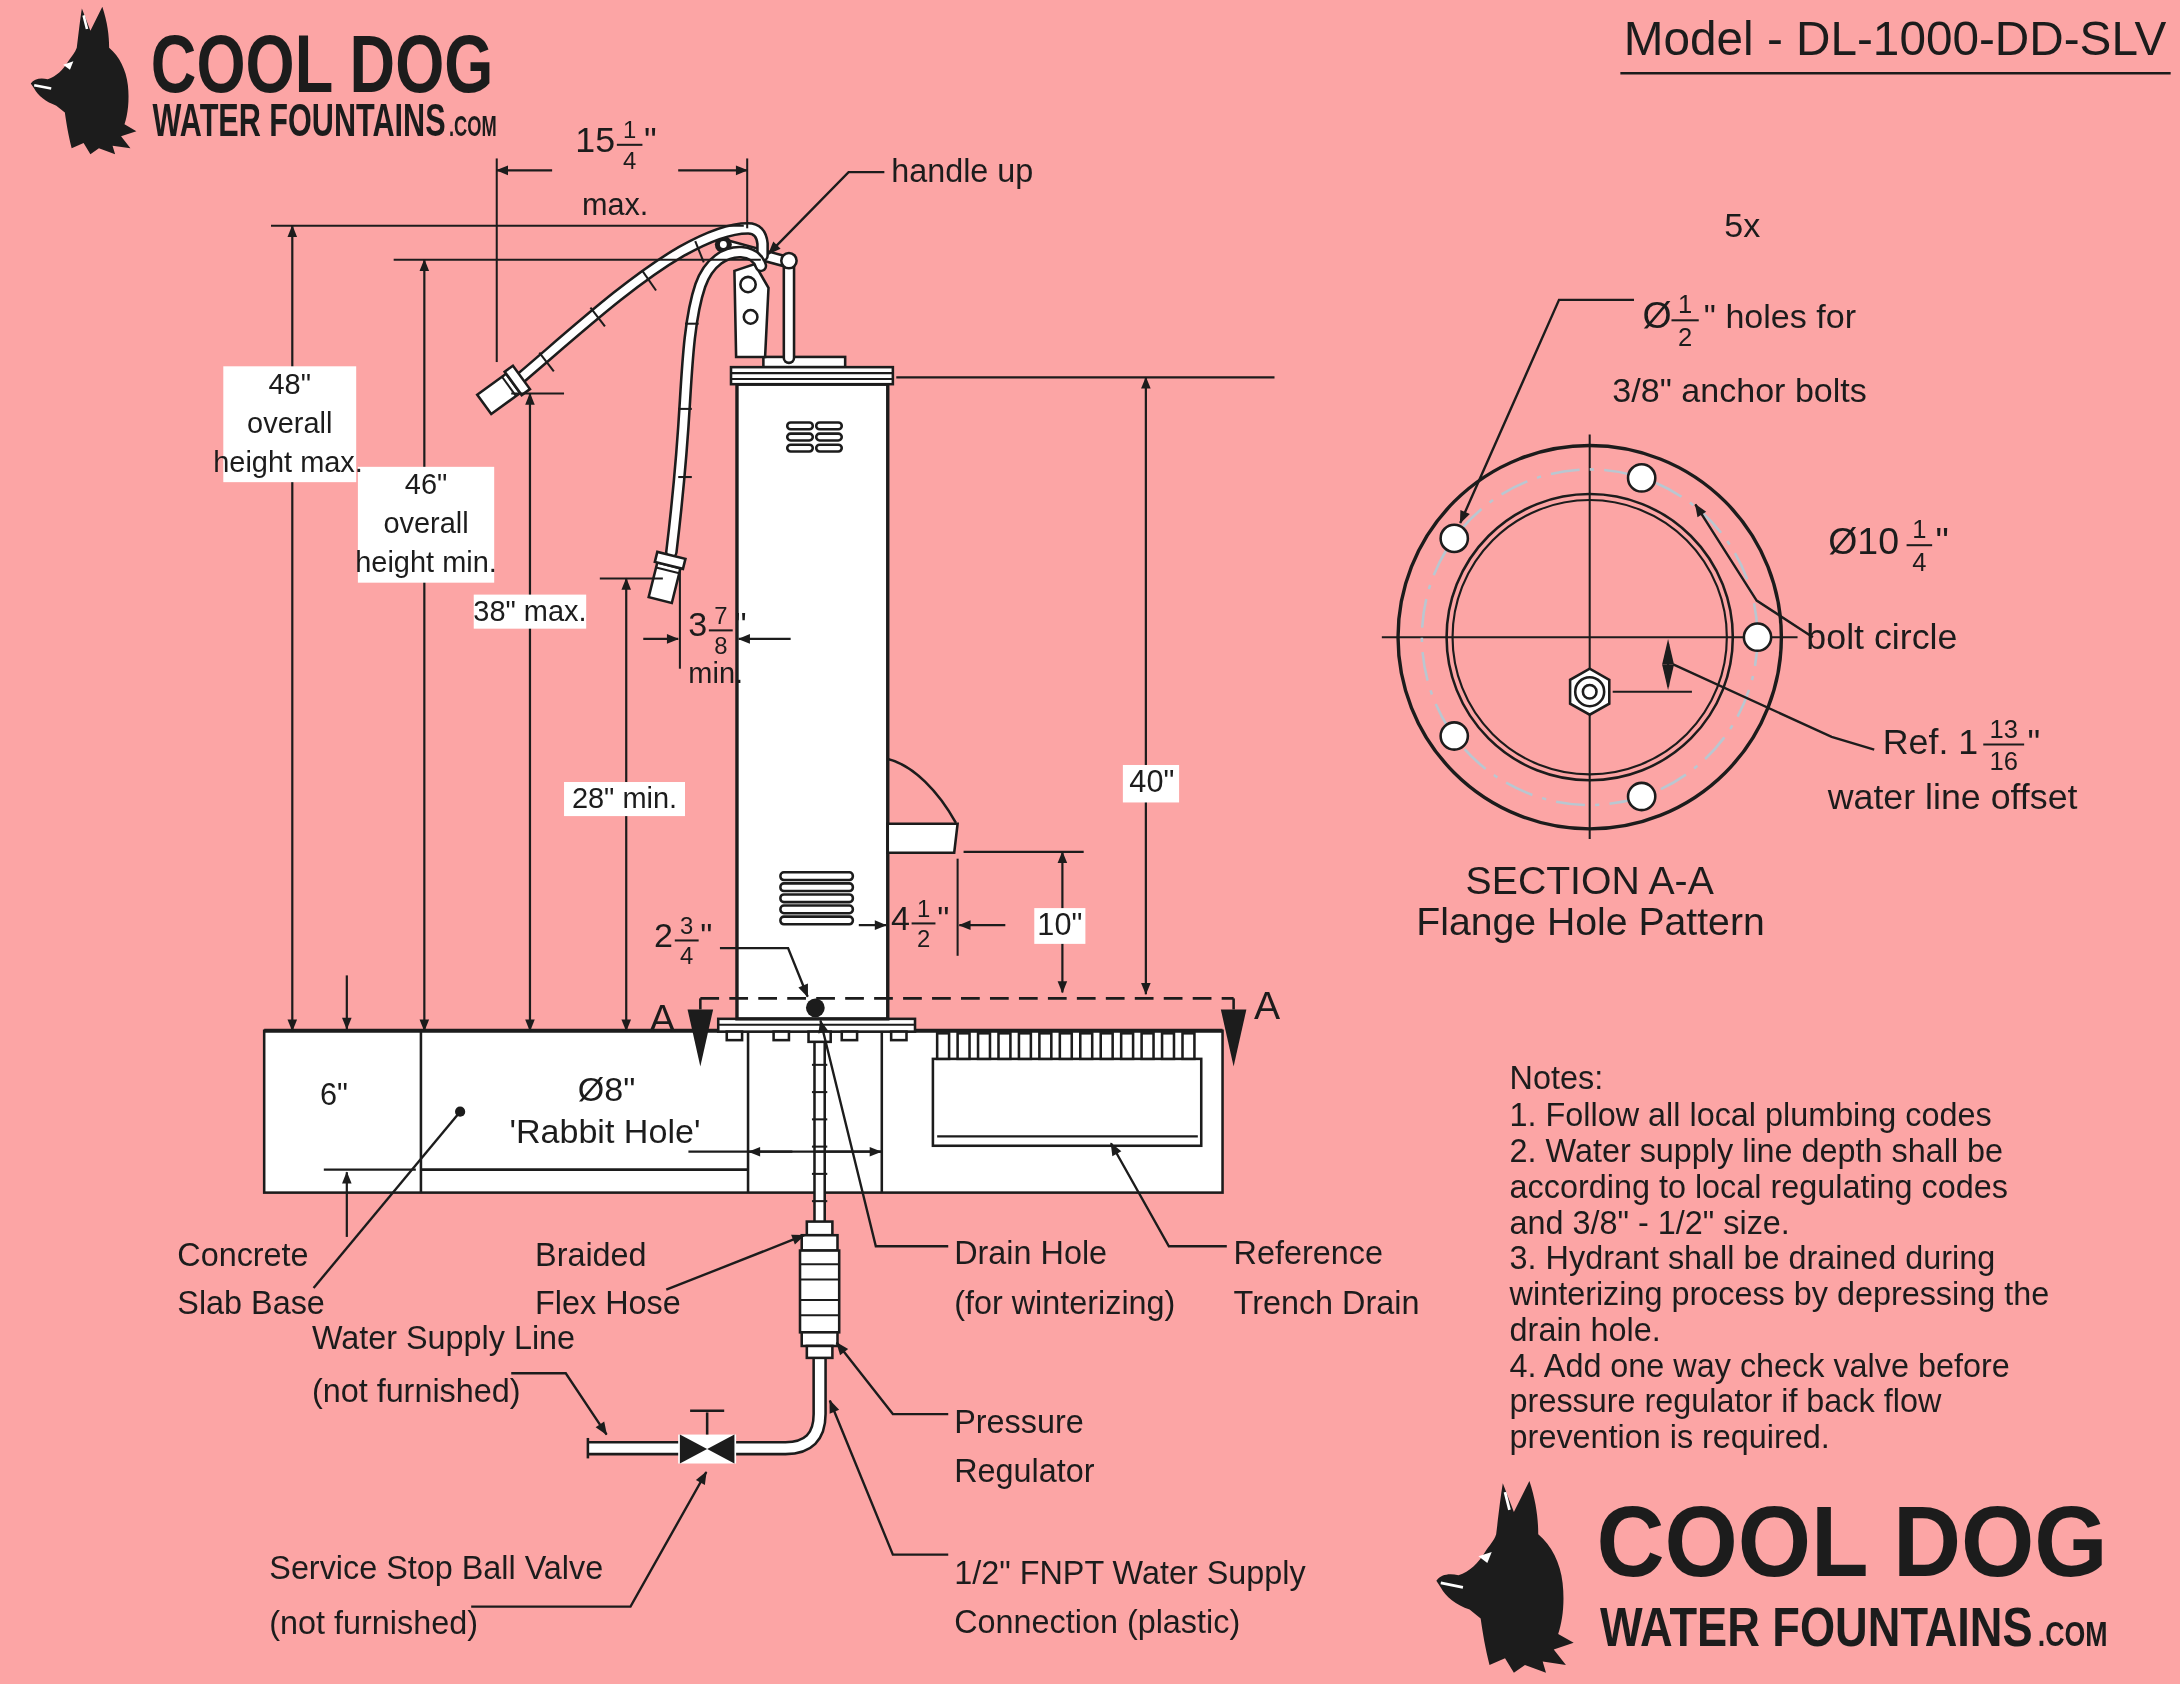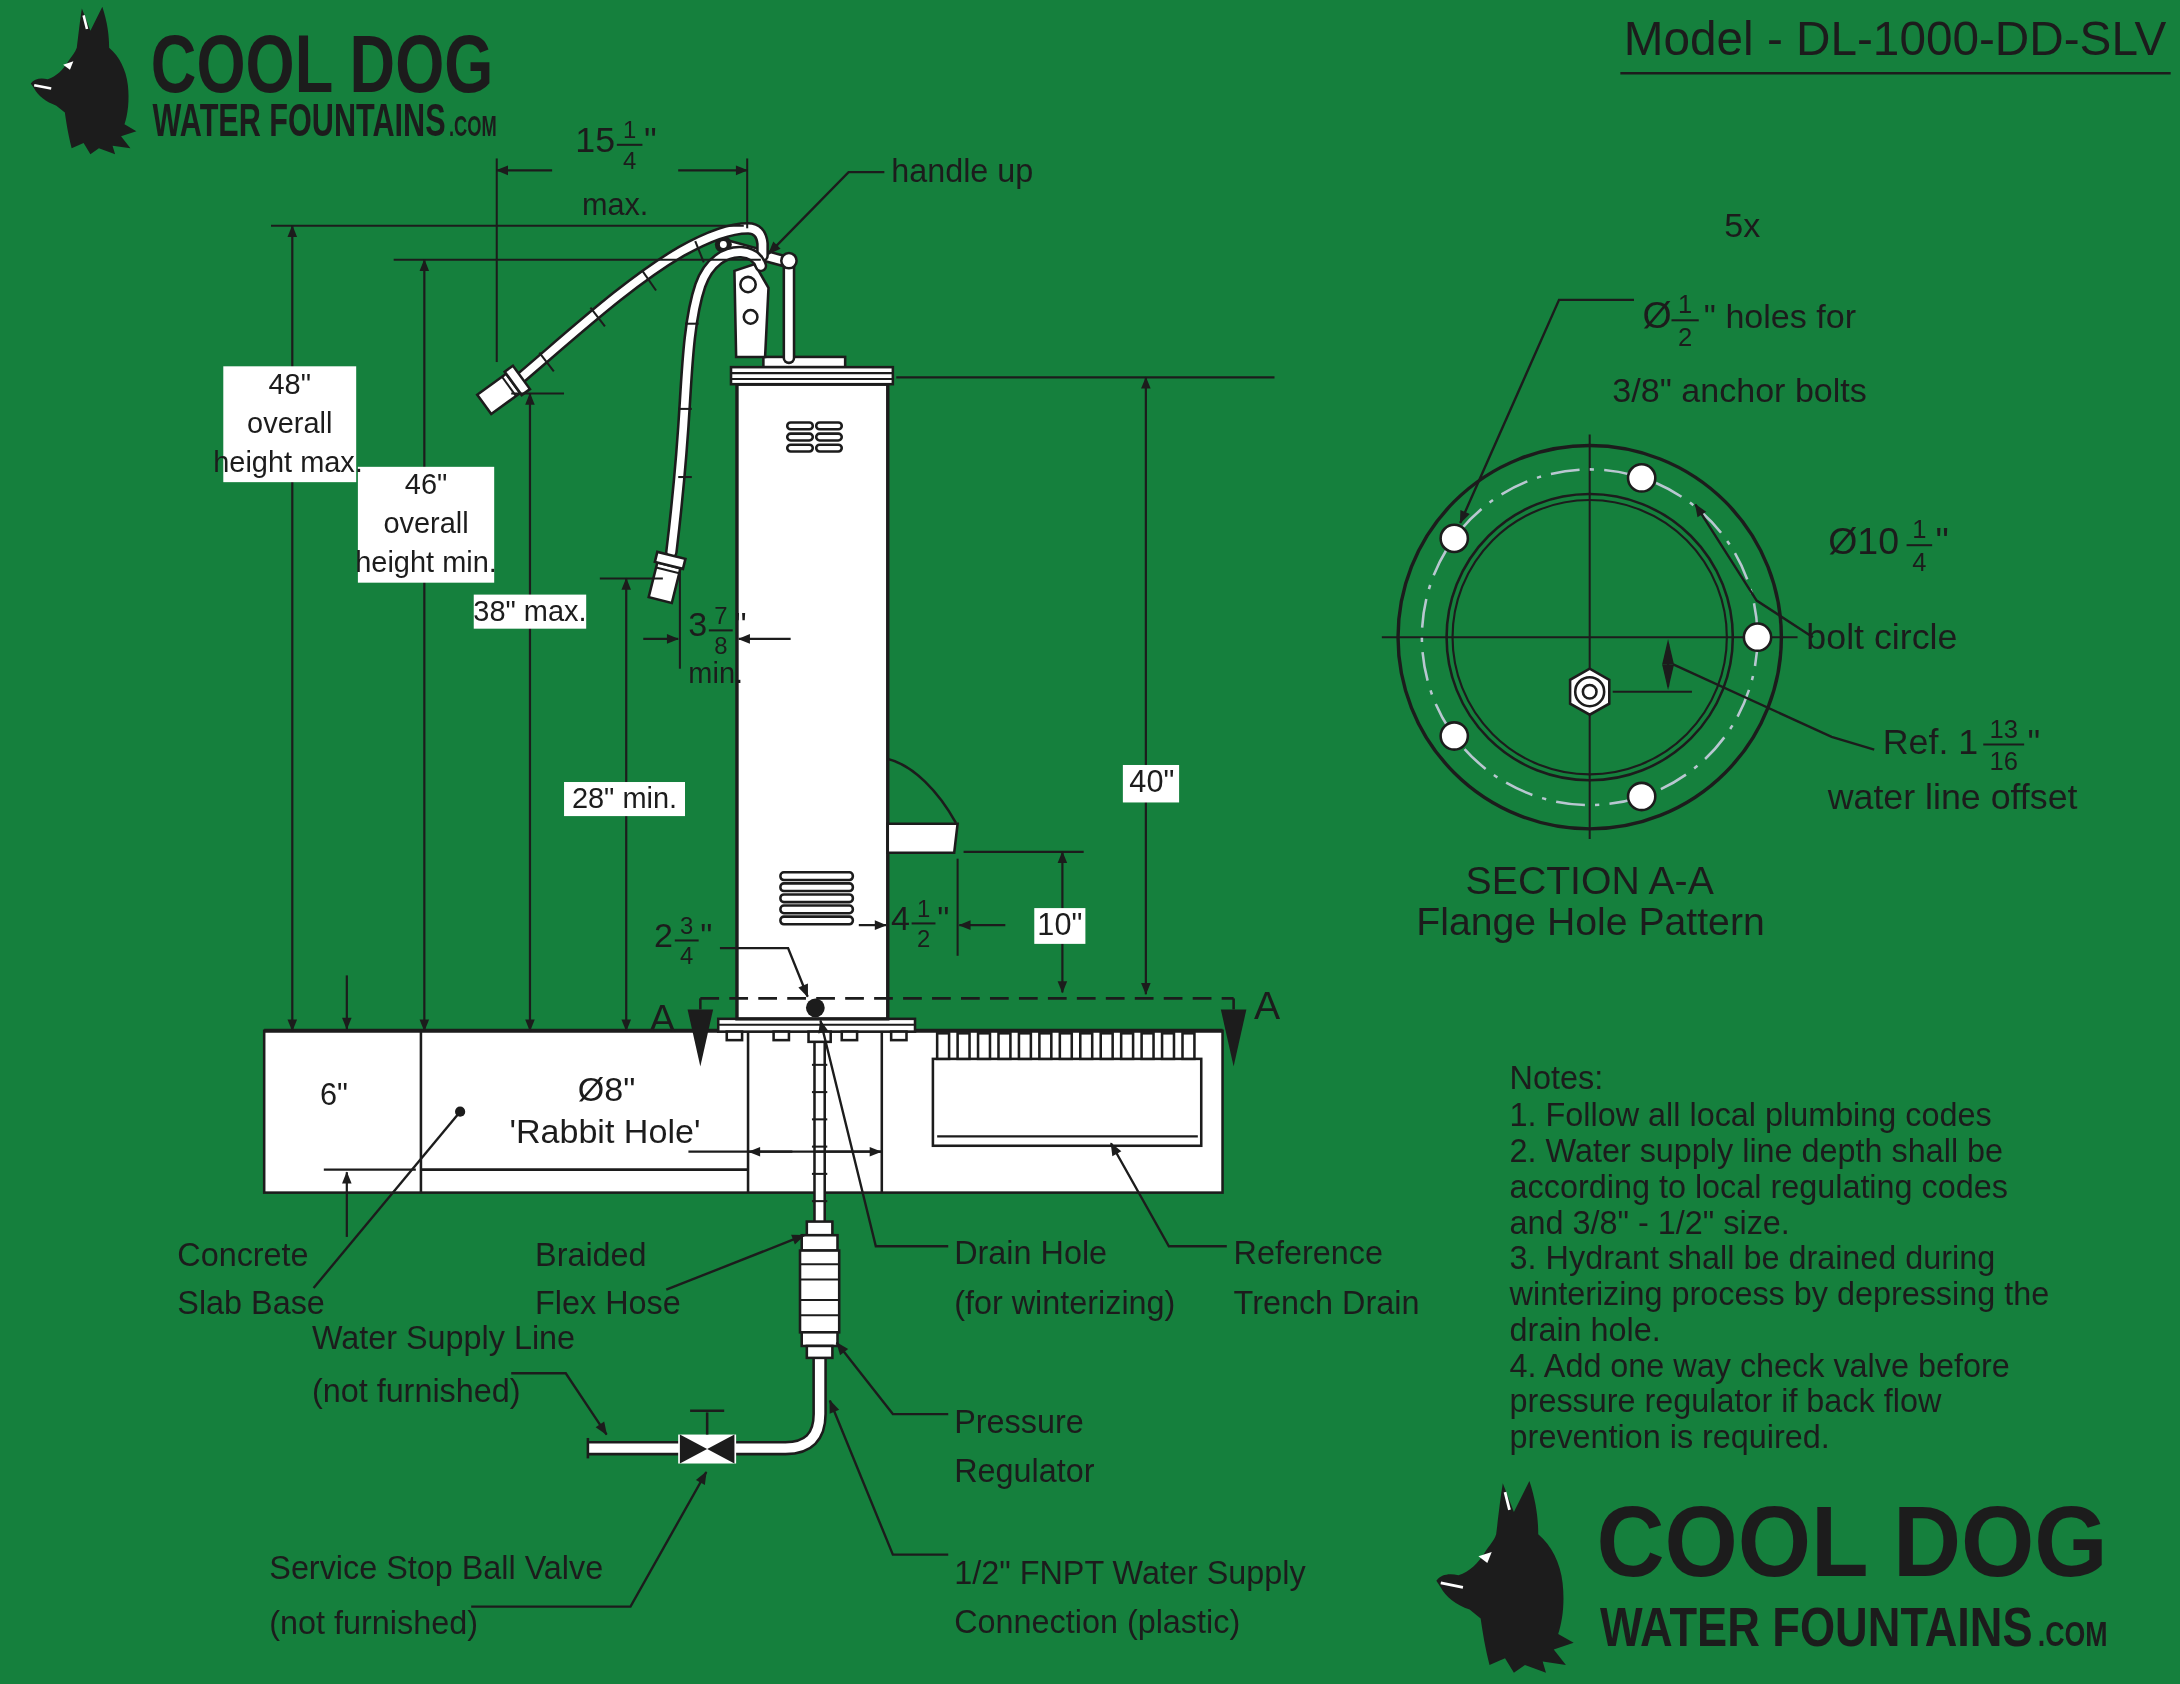--- a/index.html
+++ b/index.html
@@ -1,16 +1,16 @@
 <!DOCTYPE html>
 <html style="font-size:13.6px"><head>
 <meta charset="utf-8">
 <style>
   html,body{margin:0;padding:0;background:#ffffff;}
-  .page{width:2181px;height:1685px;position:relative;background:#15803d;overflow:hidden;}
+  .page{width:2181px;height:1685px;position:relative;background:#fca5a5;overflow:hidden;}
   svg{display:block;}
   text{font-family:"Liberation Sans", sans-serif;fill:#1c1c1c;}
   .ln{stroke:#1c1c1c;stroke-width:3;fill:none;}
   .lnthin{stroke:#1c1c1c;stroke-width:2.4;fill:none;}
   .lnthick{stroke:#1c1c1c;stroke-width:4.5;fill:none;}
   .dim{stroke:#1c1c1c;stroke-width:2.6;fill:none;}
   .leader{stroke:#1c1c1c;stroke-width:2.8;fill:none;}
   .shape{stroke:#1c1c1c;stroke-width:3;fill:#ffffff;}
   .shapethick{stroke:#1c1c1c;stroke-width:4;fill:#ffffff;}
   .tubeO{stroke:#1c1c1c;stroke-width:15;fill:none;stroke-linecap:round;}

